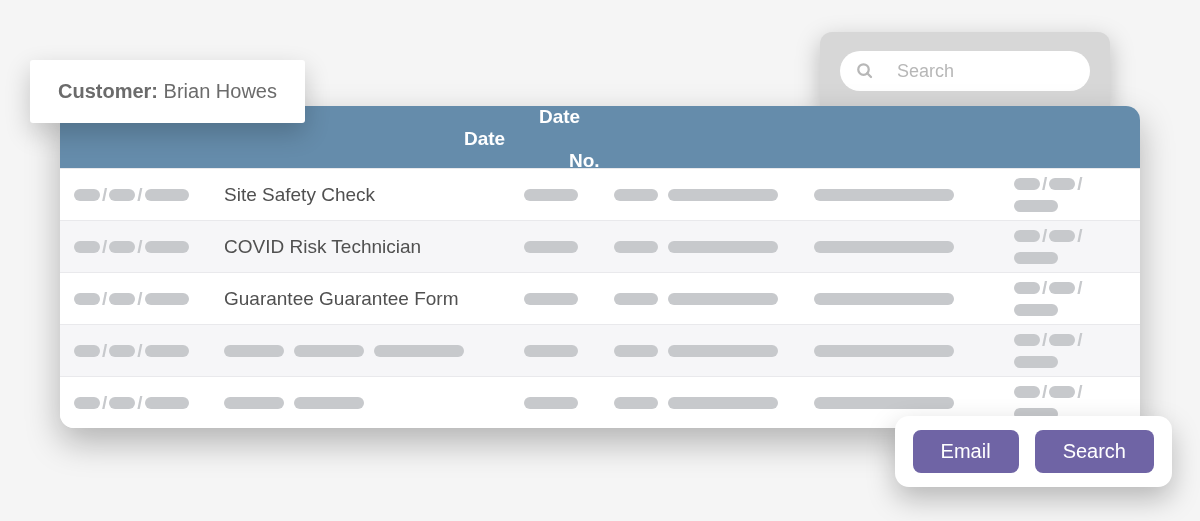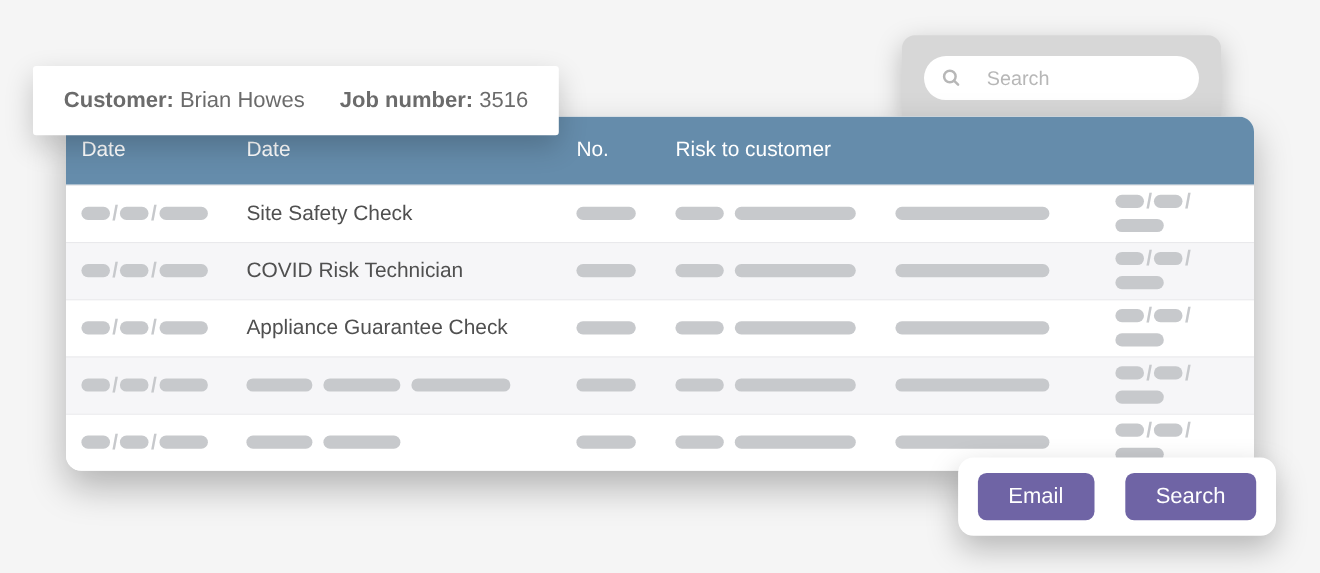--- a/index.html
+++ b/index.html
@@ -76,25 +76,26 @@
       background: #ffffff;
       border-radius: 14px;
       box-shadow: 0 14px 34px rgba(0,0,0,0.28);
       overflow: hidden;
       z-index: 3;
     }
     .thead {
       display: flex;
       background: #658cab;
       color: #ffffff;
-      font-weight: 400;
+      font-weight: 700;
       font-size: 19px;
       padding: 0;
       height: 62px;
       align-items: center;
+      flex-direction: column;
     }
     .col { padding: 0 14px; }
     .col-date { width: 150px; }
     .col-type { width: 300px; }
     .col-no { width: 90px; }
     .col-tech { width: 200px; }
     .col-sent { width: 200px; }
     .col-dsent { flex: 1; }
     .trow {
       display: flex;
@@ -122,28 +123,28 @@
     .no-sk .sk{width:54px}
     .tech-sk .sk:nth-child(1){width:44px}
     .tech-sk .sk:nth-child(2){width:110px;margin-left:10px}
     .sent-sk .sk{width:140px}
     .type-sk .sk:nth-child(1){width:60px}
     .type-sk .sk:nth-child(2){width:70px;margin-left:10px}
     .type-sk .sk:nth-child(3){width:90px;margin-left:10px}
     .type-sk.two .sk:nth-child(3){display:none}
     .actions-card {
       position: absolute;
-      right: 40px;
+      right: 28px;
       bottom: 34px;
       background: #ffffff;
       border-radius: 14px;
       padding: 14px 18px;
       box-shadow: 0 12px 28px rgba(0,0,0,0.25);
       display: flex;
-      gap: 28px;
+      gap: 16px;
       z-index: 5;
     }
     .btn {
       background: #6f64a5;
       color: #ffffff;
       border: none;
       border-radius: 8px;
       padding: 10px 28px;
       font-size: 20px;
       cursor: pointer;
@@ -164,24 +165,20 @@
       </span>
       <input type="text" placeholder="Search" style="">
     </div>
   </div>
 
   <div class="info-card">
     <div>
       <span class="label">Customer:</span>
       <span class="value">Brian Howes</span>
     </div>
-    <div>
-      <span class="label">Job number:</span>
-      <span class="value">3516</span>
-    </div>
   </div>
 
   <div class="table-card">
     <div class="thead">
       <div class="col col-date">Date</div>
       <div class="col col-type">Date</div>
       <div class="col col-no">No.</div>
       <div class="col col-sent">Risk to customer</div>
     </div>
     <div id="tbody">
@@ -196,21 +193,21 @@
         <div class="trow">
           <div class="col col-date"><span class="date-sk"><span class="sk"></span><span class="sep">/</span><span class="sk"></span><span class="sep">/</span><span class="sk"></span></span></div>
           <div class="col col-type">COVID Risk Technician</div>
           <div class="col col-no"><span class="no-sk"><span class="sk"></span></span></div>
           <div class="col col-tech"><span class="tech-sk"><span class="sk"></span><span class="sk"></span></span></div>
           <div class="col col-sent"><span class="sent-sk"><span class="sk"></span></span></div>
           <div class="col col-dsent"><span class="date-sk"><span class="sk"></span><span class="sep">/</span><span class="sk"></span><span class="sep">/</span><span class="sk"></span></span></div>
         </div>
         <div class="trow">
           <div class="col col-date"><span class="date-sk"><span class="sk"></span><span class="sep">/</span><span class="sk"></span><span class="sep">/</span><span class="sk"></span></span></div>
-          <div class="col col-type">Appliance Guarantee Check</div>
+          <div class="col col-type">Guarantee Guarantee Form</div>
           <div class="col col-no"><span class="no-sk"><span class="sk"></span></span></div>
           <div class="col col-tech"><span class="tech-sk"><span class="sk"></span><span class="sk"></span></span></div>
           <div class="col col-sent"><span class="sent-sk"><span class="sk"></span></span></div>
           <div class="col col-dsent"><span class="date-sk"><span class="sk"></span><span class="sep">/</span><span class="sk"></span><span class="sep">/</span><span class="sk"></span></span></div>
         </div>
         <div class="trow">
           <div class="col col-date"><span class="date-sk"><span class="sk"></span><span class="sep">/</span><span class="sk"></span><span class="sep">/</span><span class="sk"></span></span></div>
           <div class="col col-type"><span class="type-sk"><span class="sk"></span><span class="sk"></span><span class="sk"></span></span></div>
           <div class="col col-no"><span class="no-sk"><span class="sk"></span></span></div>
           <div class="col col-tech"><span class="tech-sk"><span class="sk"></span><span class="sk"></span></span></div>

